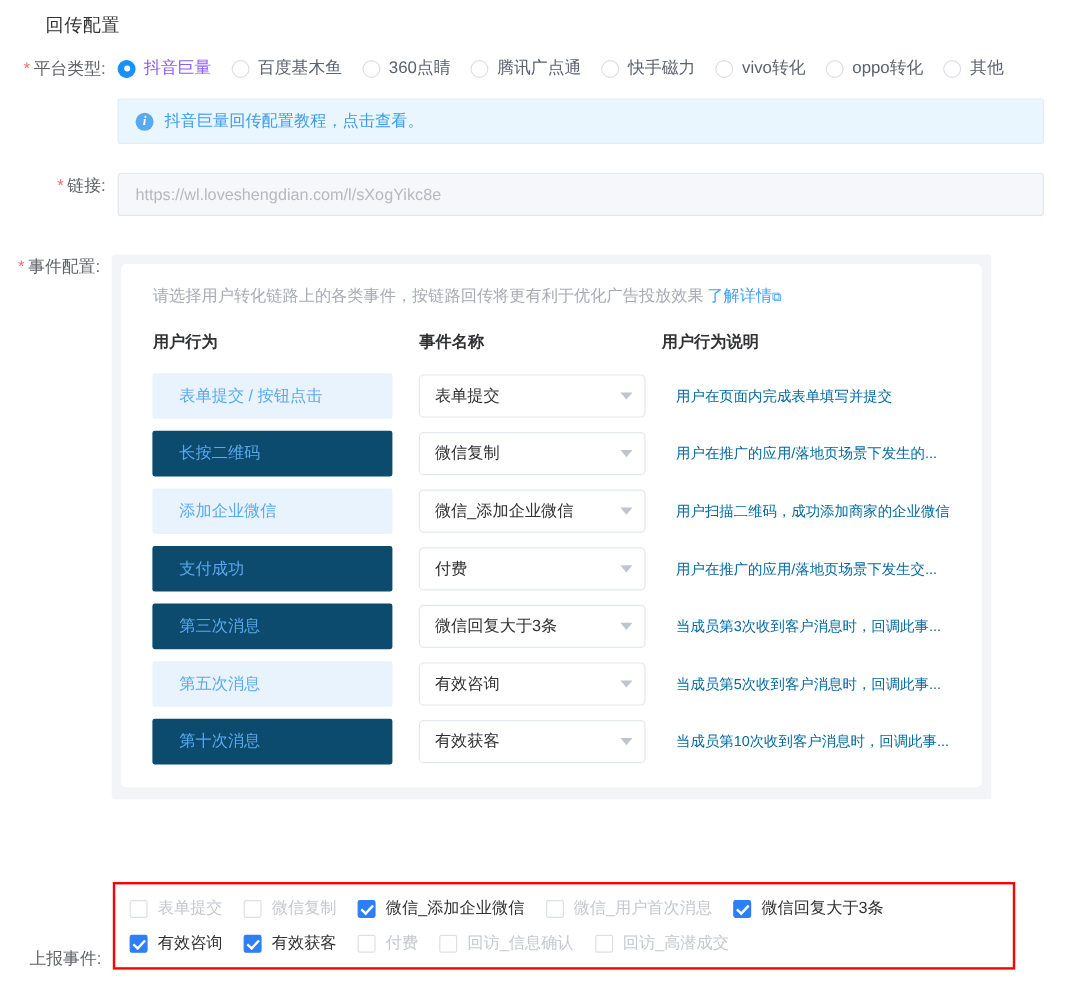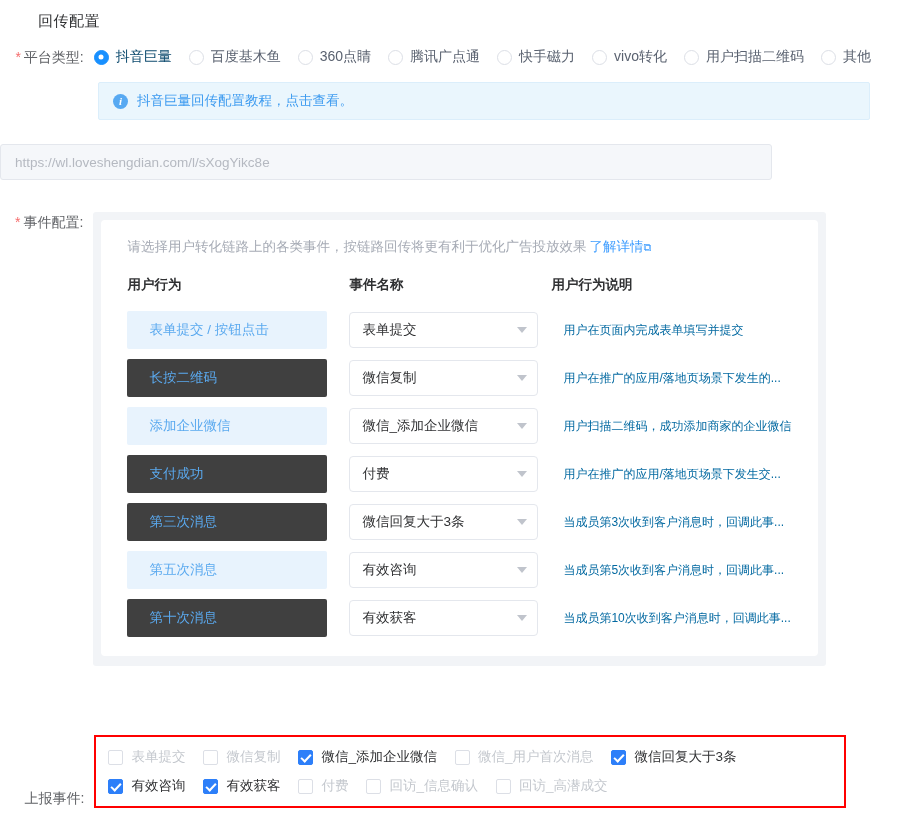--- a/index.html
+++ b/index.html
@@ -38,21 +38,21 @@
     border: 1px solid #dcdfe6; background: #fff;
     display: inline-block; position: relative; flex: none;
   }
   .radio-item.checked .radio-circle { border-color: #1890ff; background: #1890ff; }
   .radio-item.checked .radio-circle::after {
     content: ""; position: absolute; left: 50%; top: 50%;
     width: 5px; height: 5px; border-radius: 50%; background: #fff;
     transform: translate(-50%,-50%);
   }
   .radio-label { margin-left: 7px; font-size: 14px; color: #5a6270; white-space: nowrap; }
-  .radio-item.checked .radio-label { color: #0c4a6e; }
+  .radio-item.checked .radio-label { color: #8b5cf6; }
 
   
   .banner-wrap { left: 0px; top: 82px; width: 906px; }
   .banner {
     width: 772px; height: 38px;
     background: #eaf6fd; border: 1px solid #dbeefb;
     display: flex; align-items: center; padding: 0 14px;
     border-radius: 2px;
   }
   .banner-icon {
@@ -99,21 +99,21 @@
   .tbl td { padding: 0; vertical-align: middle; }
   .col-a { width: 248px; padding-left: 26px !important; }
   .col-b { width: 202px; }
   .col-c { width: auto; }
 
   .behavior-chip {
     background: #e8f3fd; color: #5aa9ef; font-size: 13.5px;
     height: 38px; display: flex; align-items: center;
     padding: 0 0 0 22px; border-radius: 2px;
   }
-  .tbl tr.alt .behavior-chip { background: #404040; }
+  .tbl tr.alt .behavior-chip { background: #0c4a6e; }
   .cell-a { padding: 5px 22px 5px 26px !important; }
 
   .sel {
     width: 189px; height: 36px;
     border: 1px solid #e4e7ed; border-radius: 4px; background: #fff;
     display: flex; align-items: center; justify-content: space-between;
     padding: 0 10px 0 12px; cursor: pointer;
     box-shadow: 0 0 0 0 rgba(0,0,0,0);
   }
   .sel-text { font-size: 13.5px; color: #303133; white-space: nowrap; }
@@ -184,38 +184,41 @@
         <div class="radio-item">
           <span class="radio-circle"></span>
           <span class="radio-label">快手磁力</span>
         </div>
         <div class="radio-item">
           <span class="radio-circle"></span>
           <span class="radio-label">vivo转化</span>
         </div>
         <div class="radio-item">
           <span class="radio-circle"></span>
-          <span class="radio-label">用户扫描二维码</span>
+          <span class="radio-label">oppo转化</span>
         </div>
         <div class="radio-item">
           <span class="radio-circle"></span>
           <span class="radio-label">其他</span>
         </div>
       </div>
   </div>
 
   <div class="form-row banner-wrap">
     <div class="form-label">&nbsp;</div>
     <div class="banner">
       <span class="banner-icon">i</span>
       <span class="banner-text">抖音巨量回传配置教程，点击查看。</span>
     </div>
   </div>
 
   <div class="form-row link-row">
+    <div class="form-label">
+      <span class="req-star">*</span><span>链接</span>:
+    </div>
     <div class="link-input" placeholder="https://wl.loveshengdian.com/l/sXogYikc8e">https://wl.loveshengdian.com/l/sXogYikc8e</div>
   </div>
 
   <div class="form-row event-row">
     <div class="form-label">
       <span class="req-star">*</span><span>事件配置</span>:
     </div>
     <div class="event-outer">
       <div class="event-inner">
         <div class="event-hint">

